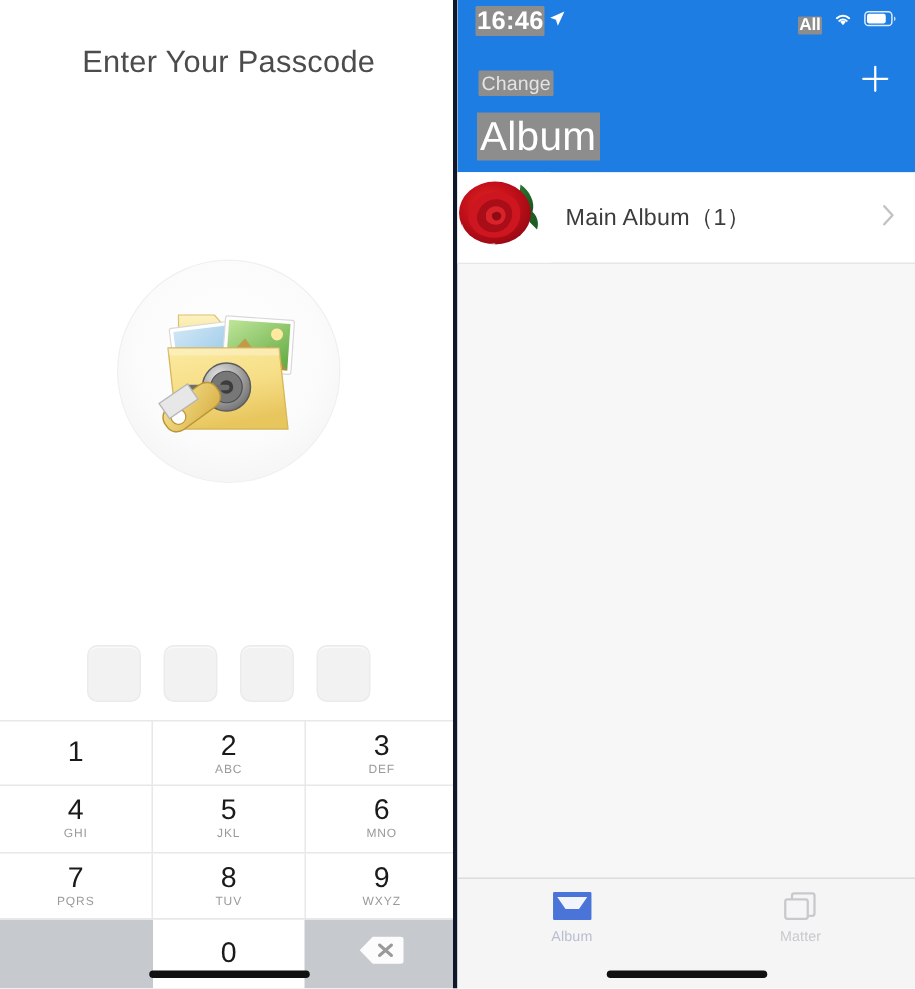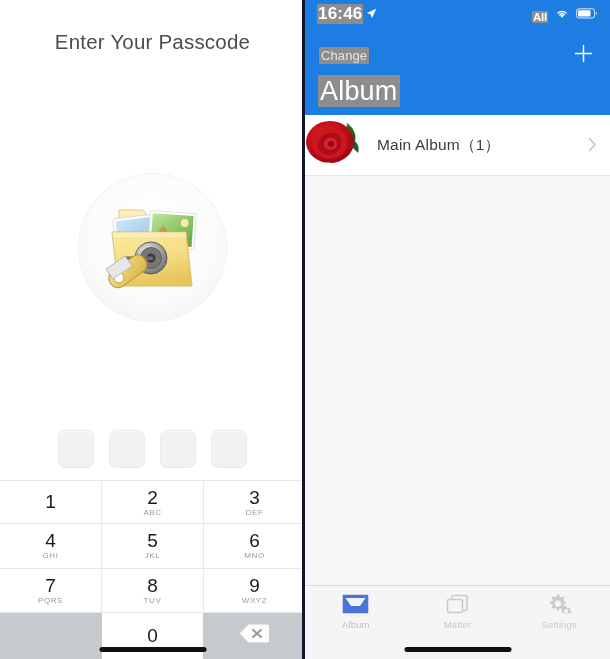--- a/index.html
+++ b/index.html
@@ -553,33 +553,18 @@
         <span class="tab-icon">
           <svg width="27" height="22" viewBox="0 0 27 22" xmlns="http://www.w3.org/2000/svg">
             <rect x="8" y="2.5" width="15" height="15" rx="1.5" fill="none" stroke="#c9c9cd" stroke-width="1.5"></rect>
             <rect x="3.5" y="6.5" width="15" height="13" rx="1.5" fill="#f5f5f5" stroke="#c9c9cd" stroke-width="1.5"></rect>
           </svg>
         </span>
         <span class="tab-label">Matter</span>
       </div>
 
 
-      <div class="tab">
-        <span class="tab-icon">
-          <svg width="27" height="22" viewBox="0 0 27 22" xmlns="http://www.w3.org/2000/svg">
-            <g fill="#c9c9cd">
-              <path d="M11 1.6 l1.9 0 0.5 2.2 1.6 0.7 1.9 -1.2 1.35 1.35 -1.2 1.9 0.7 1.6 2.2 0.5 0 1.9 -2.2 0.5 -0.7 1.6 1.2 1.9 -1.35 1.35 -1.9 -1.2 -1.6 0.7 -0.5 2.2 -1.9 0 -0.5 -2.2 -1.6 -0.7 -1.9 1.2 -1.35 -1.35 1.2 -1.9 -0.7 -1.6 -2.2 -0.5 0 -1.9 2.2 -0.5 0.7 -1.6 -1.2 -1.9 1.35 -1.35 1.9 1.2 1.6 -0.7 Z"></path>
-            </g>
-            <circle cx="11.95" cy="10.6" r="3.2" fill="#f5f5f5"></circle>
-            <g fill="#c9c9cd">
-              <path d="M19.6 13.4 l1.25 0 0.33 1.45 1.05 0.46 1.25 -0.8 0.89 0.89 -0.8 1.25 0.46 1.05 1.45 0.33 0 1.25 -1.45 0.33 -0.46 1.05 -1.7 -1.2 -1.05 0.46 -0.33 1.45 -1.25 0 -0.33 -1.45 -1.05 -0.46 -1.25 0.8 -0.89 -0.89 0.8 -1.25 -0.46 -1.05 -1.45 -0.33 0 -1.25 1.45 -0.33 0.46 -1.05 -0.8 -1.25 0.89 -0.89 1.25 0.8 1.05 -0.46 Z"></path>
-            </g>
-            <circle cx="20.2" cy="18.2" r="2.1" fill="#f5f5f5"></circle>
-          </svg>
-        </span>
-        <span class="tab-label">Settings</span>
-      </div>
 
       <div class="home-bar-right"></div>
     </div>
   </div>
 
 </div>
 
 </body></html>

